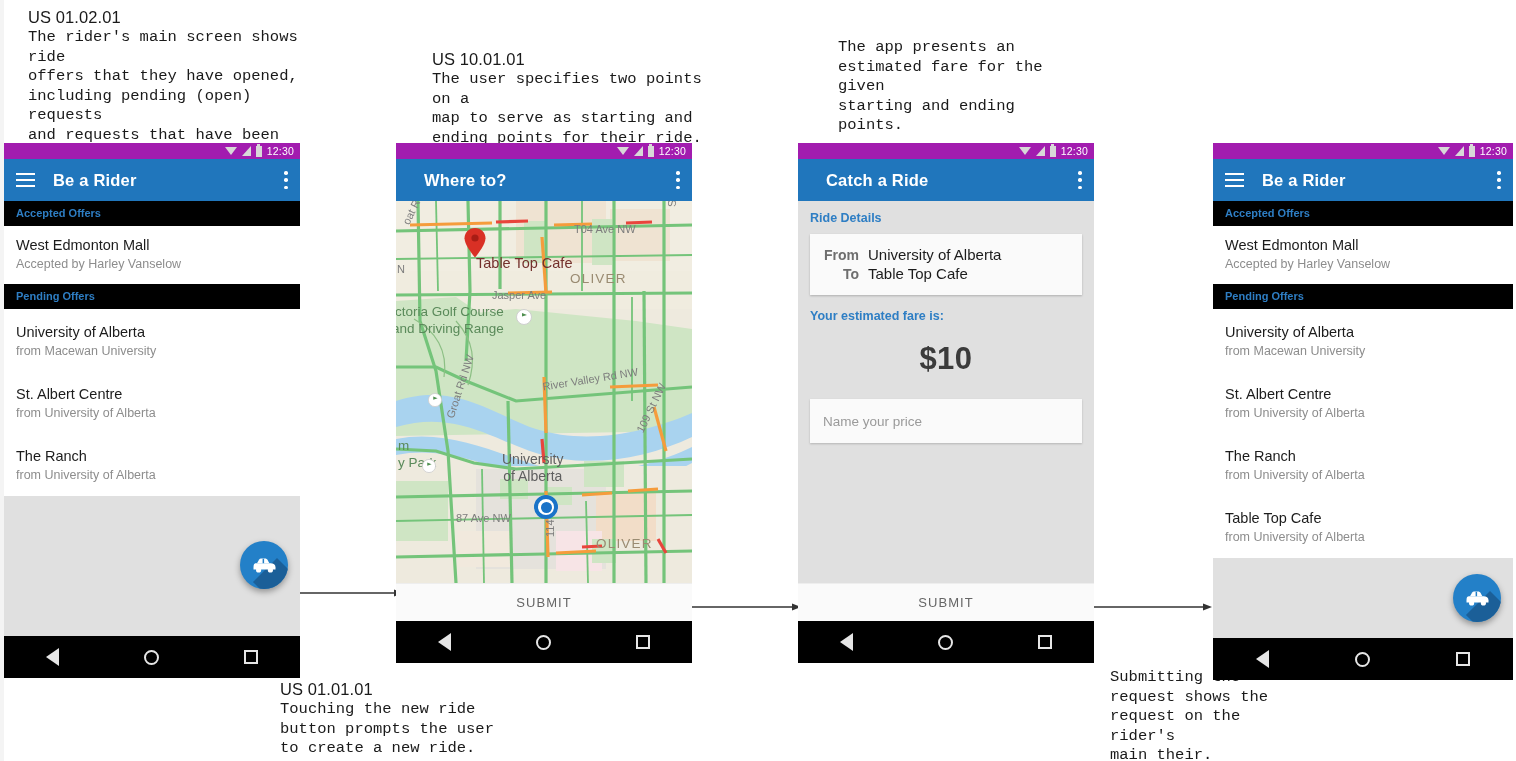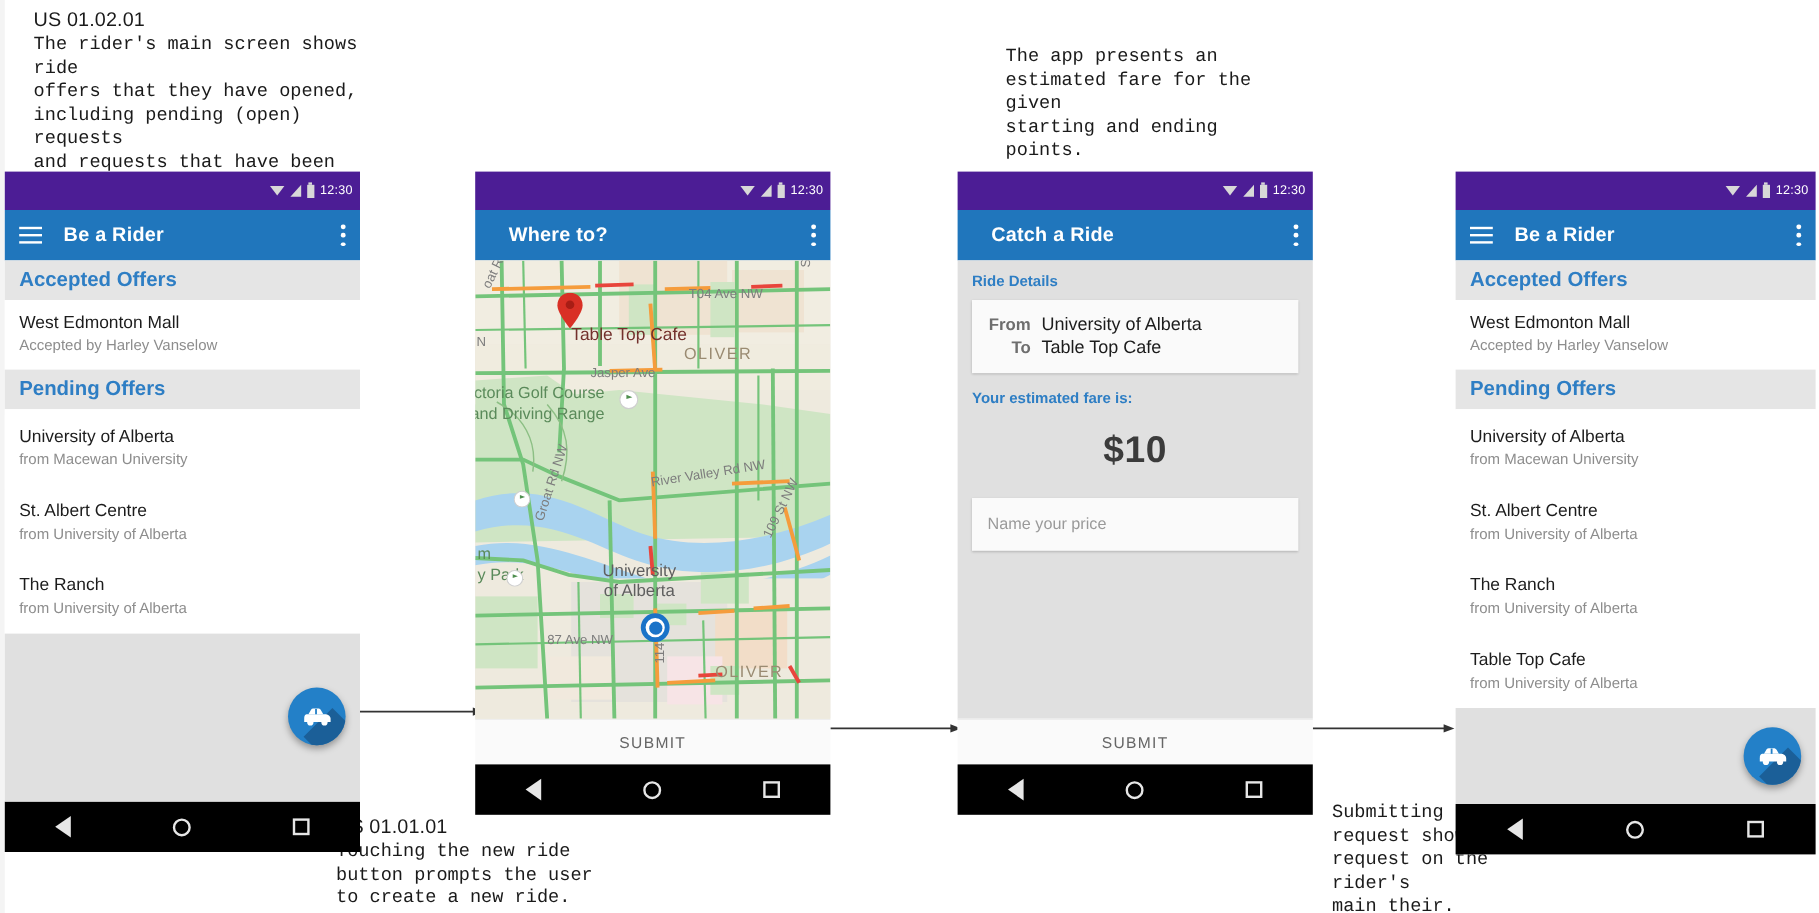--- a/index.html
+++ b/index.html
@@ -13,39 +13,39 @@
   #left-edge { position:absolute; left:0; top:0; width:4px; height:761px; background:#f4f4f4; }
 
   
   .annot { position: absolute; color:#1a1a1a; font-size:15.5px; line-height:19.5px; }
   .annot .aid { display:block; font-size:16.5px; line-height:22px; letter-spacing:.1px; }
   .annot .atxt { display:block; white-space: pre-line; font-family: Liberation Mono, monospace; }
 
   
   .phone { position:absolute; width:296px; background:#fff; }
   .statusbar {
-    height:32px; background:#4c1d95; position:relative;
+    height:16px; background:#a21caf; position:relative;
     display:flex; align-items:center; justify-content:flex-end; padding-right:6px;
   }
   .sb-icons { display:flex; align-items:center; gap:5px; }
   .sb-time { color:#fff; font-size:10.5px; margin-left:5px; letter-spacing:.2px; }
   .tri-down { width:0;height:0;border-left:6px solid transparent;border-right:6px solid transparent;border-top:8px solid #d8d8d8; }
   .sig { width:0;height:0;border-left:9px solid transparent;border-bottom:10px solid #d8d8d8; }
   .batt { width:6px;height:11px;background:#d8d8d8;position:relative; }
   .batt::before{content:"";position:absolute;top:-2px;left:1.5px;width:3px;height:2px;background:#d8d8d8;}
 
   .appbar { height:42px; background:#2076bc; display:flex; align-items:center; padding:0 12px; }
   .appbar.flat { padding-left:28px; }
   .ham { width:19px; height:14px; display:flex; flex-direction:column; justify-content:space-between; margin-right:18px; }
   .ham span { display:block; height:2px; background:#fff; border-radius:0; }
   .apptitle { color:#fff; font-size:16.5px; font-weight:bold; letter-spacing:.2px; flex:1; }
   .kebab { width:4px; height:18px; display:flex; flex-direction:column; justify-content:space-between; align-items:center; }
   .kebab i { display:block; width:3.5px; height:3.5px; background:#fff; border-radius:50%; }
 
-  .subheader { background:#e5e5e5; color:#2e7ec4; font-size:17px; font-weight:bold; padding:6px 12px 7px; }
+  .subheader { background:#000000; color:#2e7ec4; font-size:11px; font-weight:bold; padding:6px 12px 7px; }
   .offer { background:#fff; padding:9px 12px 8px; }
   .offer .o-title { font-size:14.5px; color:#1c1c1c; line-height:19px; }
   .offer .o-sub { font-size:12.5px; color:#8d8d8d; line-height:17px; margin-top:1px; }
   .listbg { background:#fff; }
   .filler { background:#e0e0e0; position:relative; }
 
   .navbar { height:42px; background:#000; display:flex; align-items:center; justify-content:space-around; }
   .nav-back { width:0;height:0;border-top:9px solid transparent;border-bottom:9px solid transparent;border-right:13px solid #e6e6e6; }
   .nav-home { width:15px;height:15px;border:2px solid #e6e6e6;border-radius:50%; }
   .nav-rec { width:14px;height:14px;border:2px solid #e6e6e6; }
@@ -92,20 +92,26 @@
 
   <div class="annot" style="left:28px; top:6px; width:270px;">
     <span class="aid">US 01.02.01</span>
     <span class="atxt">The rider's main screen shows ride
 offers that they have opened,
 including pending (open) requests
 and requests that have been
 accepted by a driver.</span>
   </div>
 
+  <div class="annot" style="left:432px; top:48px; width:270px;">
+    <span class="aid">US 10.01.01</span>
+    <span class="atxt">The user specifies two points on a
+map to serve as starting and
+ending points for their ride.</span>
+  </div>
 
   <div class="annot" style="left:838px; top:38px; width:250px;">
     <span class="atxt">The app presents an
 estimated fare for the given
 starting and ending points.</span>
   </div>
 
   <div class="annot" style="left:280px; top:678px; width:230px;">
     <span class="aid">US 01.01.01</span>
     <span class="atxt">Touching the new ride

